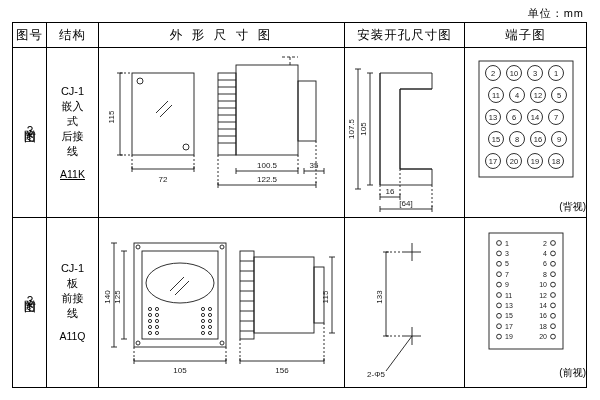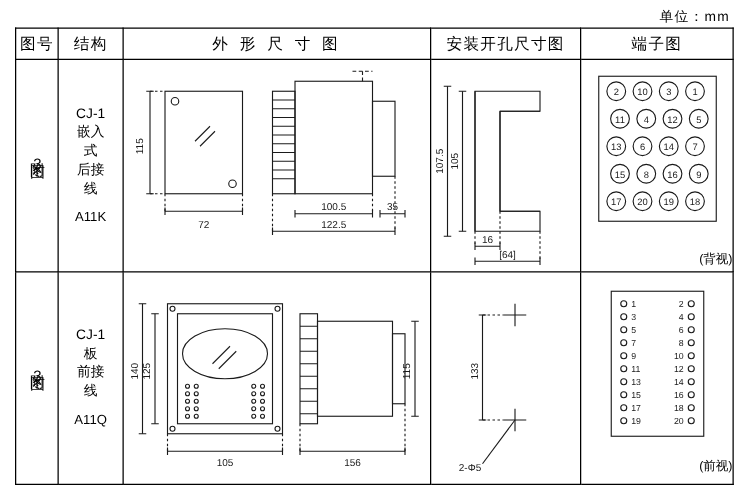--- a/index.html
+++ b/index.html
@@ -80,21 +80,21 @@
           <span style="writing-mode:vertical-rl;text-orientation:upright;display:inline-block;letter-spacing:2px;">附图3</span>
         </div>
       </td>
       <td>
         <div class="struct">
           <div>CJ-1</div>
           <div>嵌入</div>
           <div>式</div>
           <div>后接</div>
           <div>线</div>
-          <div class="code" style="margin-top:8px;">A11K</div>
+          <div class="code" style="margin-top:8px;text-decoration:underline;">A11K</div>
         </div>
       </td>
 
       <td class="dimcell">
         <svg width="244" height="164" viewBox="0 0 244 164">
           <g stroke="#1a1a1a" fill="none" stroke-width="0.9">
 
             <rect x="32" y="22" width="62" height="82"></rect>
 
             <line x1="56" y1="62" x2="68" y2="50"></line>

